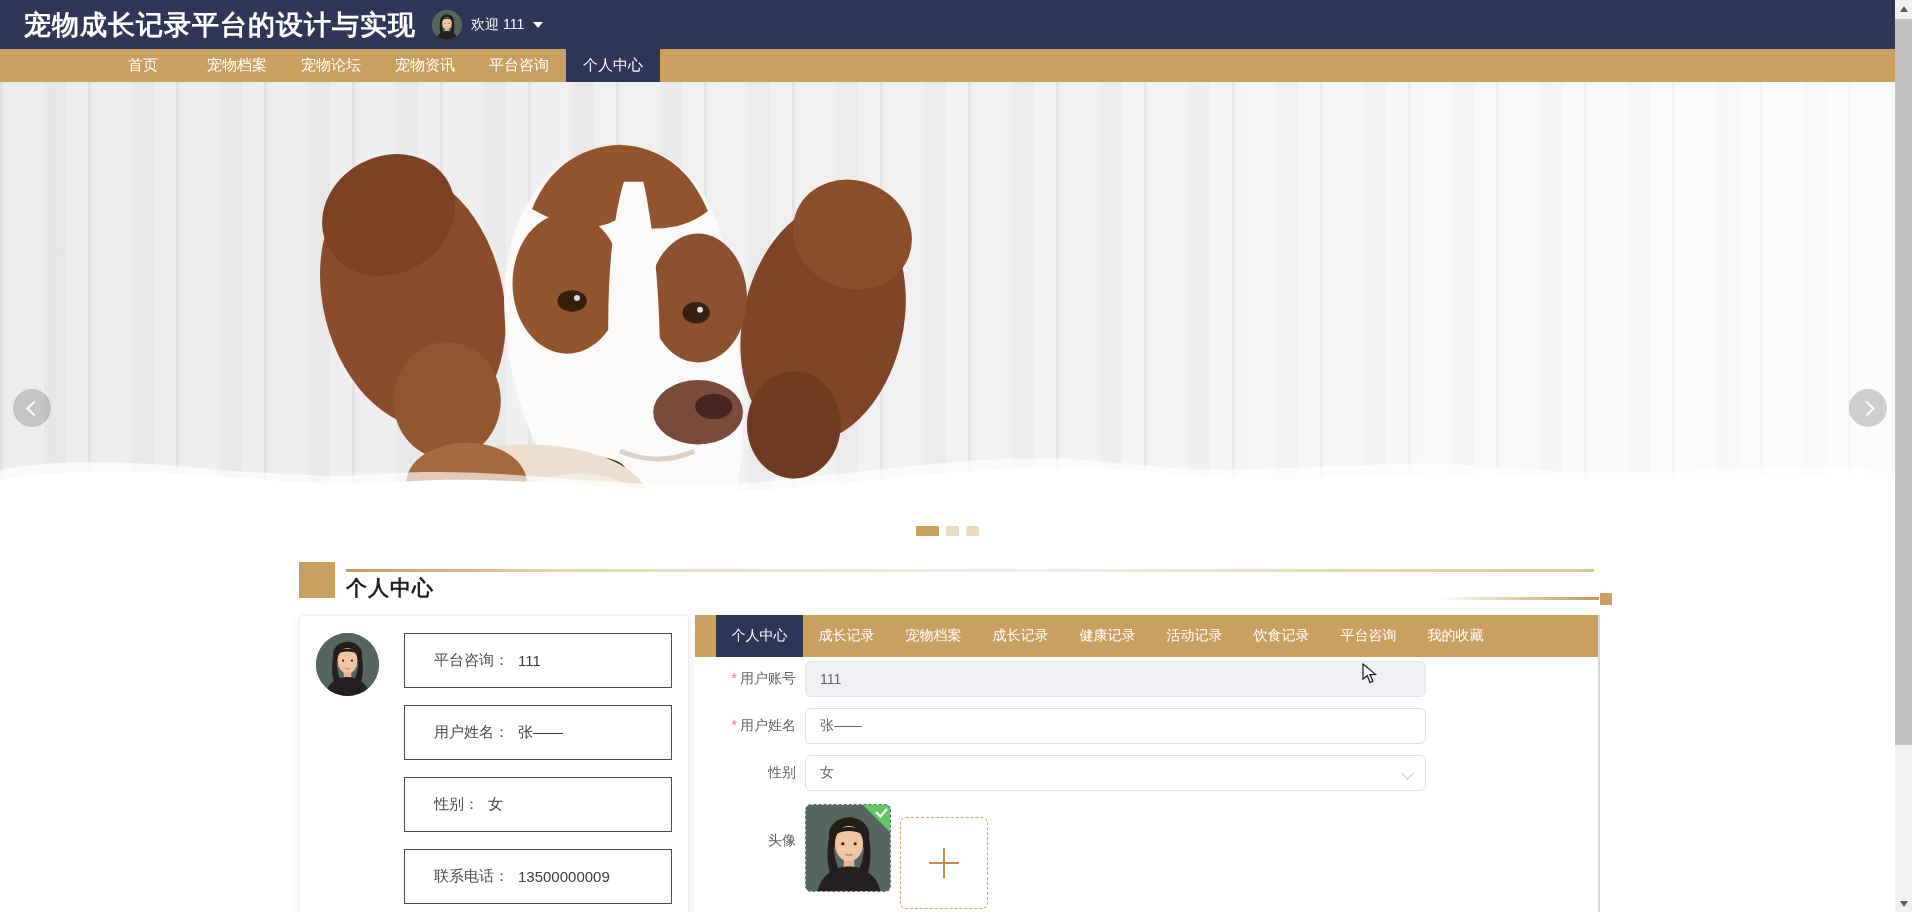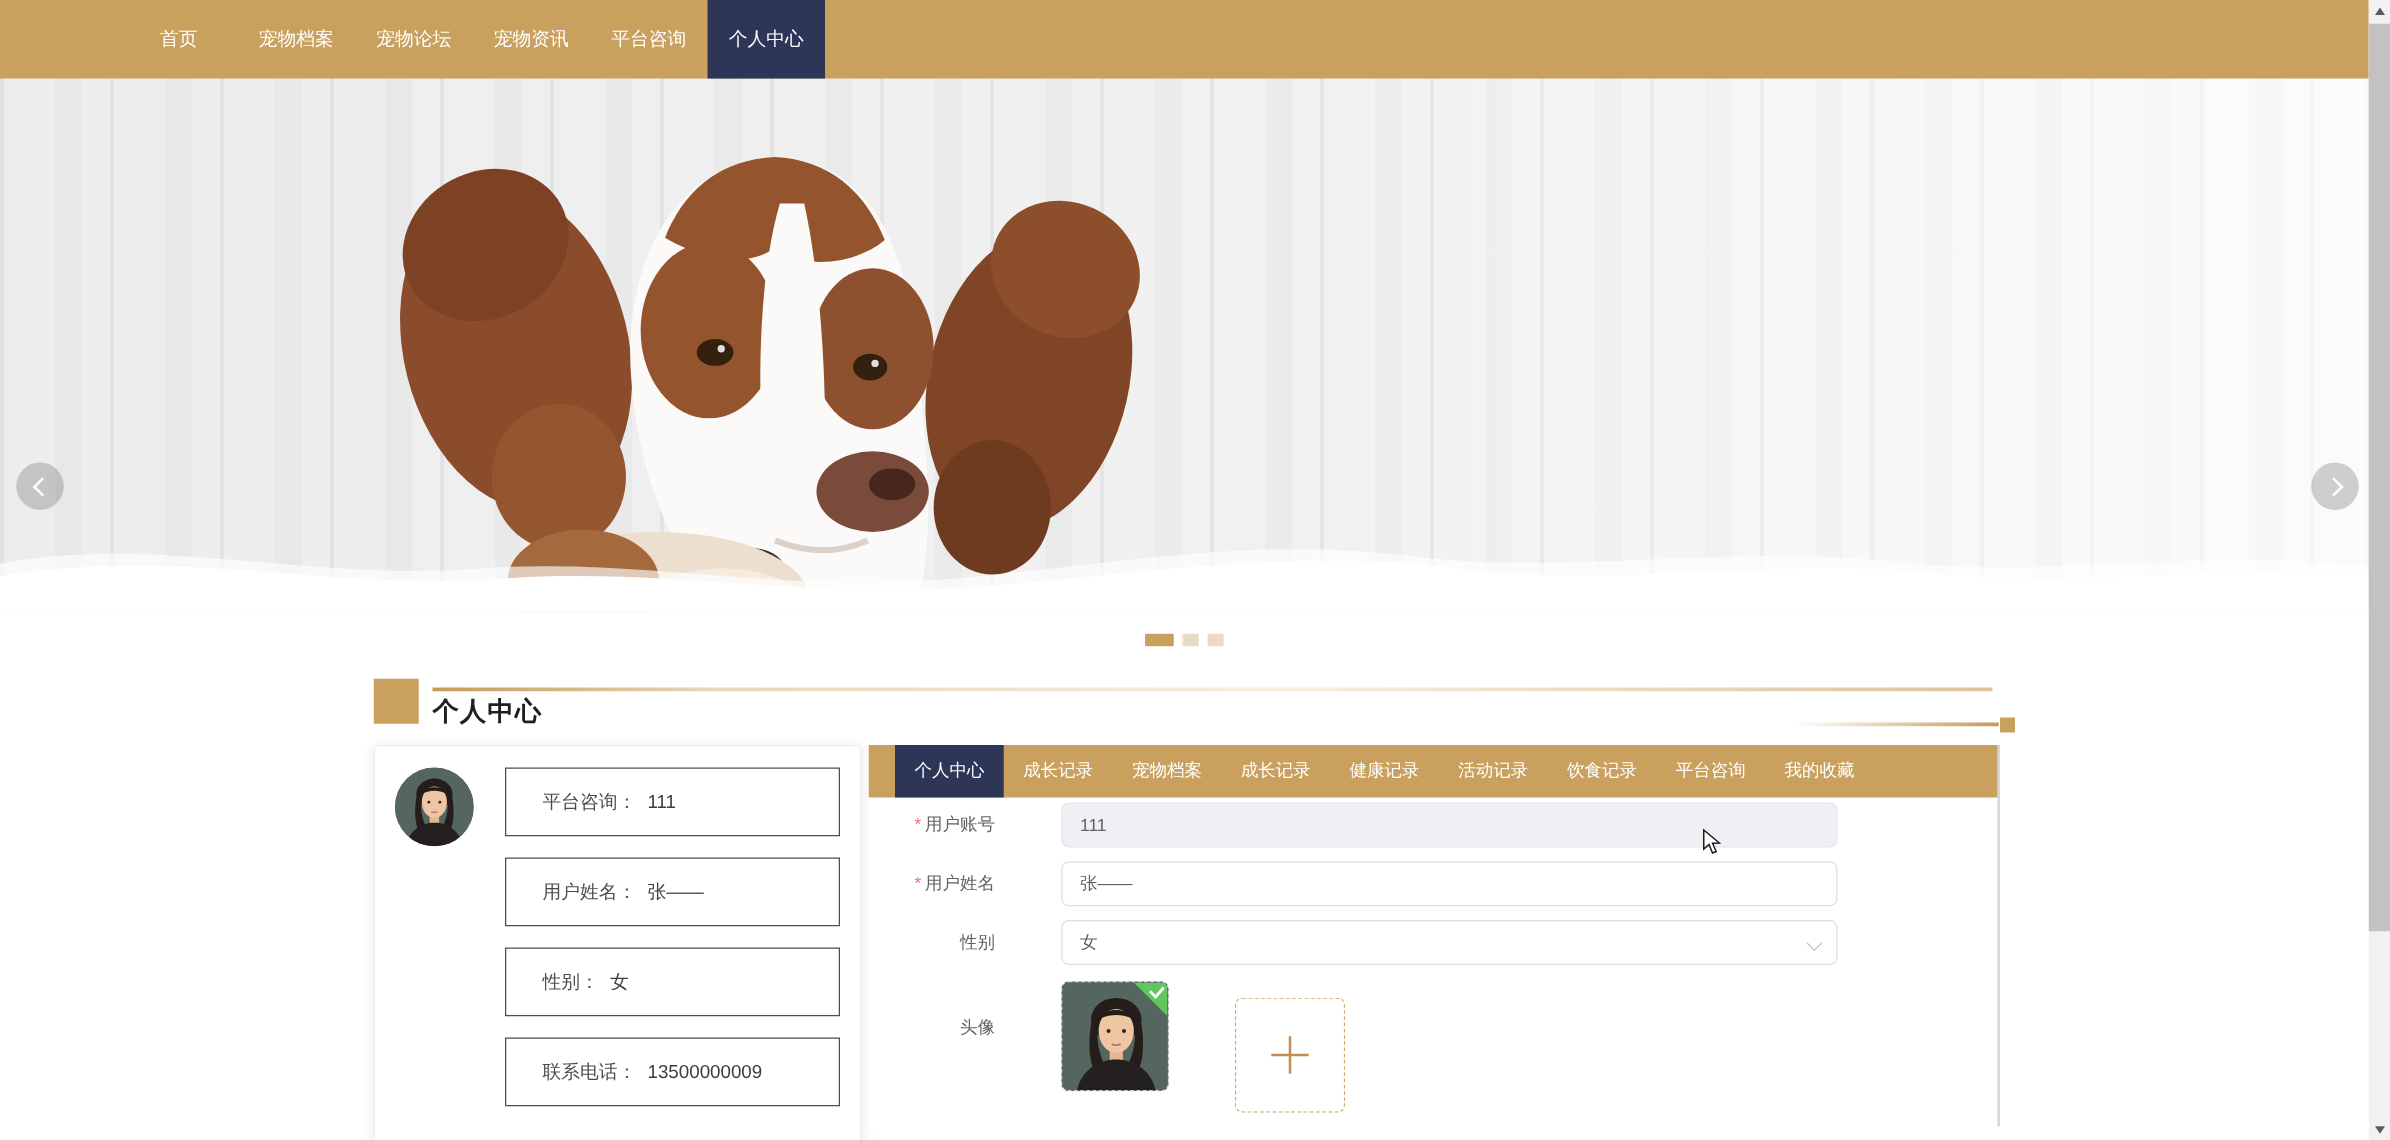--- a/index.html
+++ b/index.html
@@ -9,21 +9,21 @@
 
   
   .header { height:49px; background:#2d3657; display:flex; align-items:center; padding-left:24px; }
   .header-title { color:#ffffff; font-size:27px; font-weight:bold; letter-spacing:1px; }
   .header-user { display:flex; align-items:center; margin-left:16px; gap:9px; cursor:pointer; }
   .avatar-sm { width:30px; height:30px; border-radius:50%; overflow:hidden; background:#55655f; flex:none; }
   .welcome { color:#fff; font-size:14px; }
   .caret-down { width:0; height:0; border-left:5px solid transparent; border-right:5px solid transparent; border-top:6px solid #fff; }
 
   
-  .nav { height:63px; background:#c9a05e; display:flex; padding-left:96px; }
+  .nav { height:33px; background:#c9a05e; display:flex; padding-left:96px; }
   .nav-item { width:94px; color:#fff; font-size:15px; display:flex; align-items:center; justify-content:center; cursor:pointer; }
   .nav-item.active { background:#2d3657; }
 
   
   .hero { position:relative; height:426px; overflow:hidden;
     background:
       repeating-linear-gradient(90deg, rgba(0,0,0,0.05) 0 3px, rgba(0,0,0,0) 3px 44px, rgba(0,0,0,0.025) 44px 66px, rgba(0,0,0,0) 66px 88px),
       linear-gradient(90deg,#ededed 0%, #f1f1f1 55%, #f7f7f7 100%);
   }
   .hero-fade { position:absolute; inset:0; background:linear-gradient(90deg, rgba(255,255,255,0) 55%, rgba(255,255,255,.55) 100%); }
@@ -63,21 +63,21 @@
     margin-bottom:17px; font-size:15px; color:#4c4c4c; background:#fff; }
   .p-box .val { margin-left:9px; color:#3e3e3e; }
 
   
   .right-panel { width:905px; margin-left:6px; border-right:2px solid #d6d6da; min-height:284px; background:#fff; }
   .tabbar { height:42px; background:#c9a05e; display:flex; padding-left:21px; }
   .tab { width:87px; color:#fff; font-size:14px; display:flex; align-items:center; justify-content:center; cursor:pointer; }
   .tab.active { background:#2d3657; }
 
   .form { padding-top:4px; }
-  .f-row { display:flex; align-items:center; margin-bottom:11px;gap:44px; }
+  .f-row { display:flex; align-items:center; margin-bottom:11px; }
   .f-label { width:110px; text-align:right; font-size:14px; color:#606266; padding-right:9px; flex:none; }
   .req { color:#f56c6c; margin-right:3px; }
   .f-input { width:621px; height:36px; border:1px solid #dcdfe6; border-radius:6px; background:#fff;
     font-size:14px; color:#606266; display:flex; align-items:center; padding:0 14px; }
   .f-input.disabled { background:#eef0f3; border-color:#e2e6ec; }
   .f-select { position:relative; }
   .sel-arrow { position:absolute; right:13px; top:13px; width:9px; height:9px;
     border-right:1.5px solid #c0c4cc; border-bottom:1.5px solid #c0c4cc; transform:rotate(45deg); }
   .f-row.avatar-row { align-items:flex-start; }
   .f-row.avatar-row .f-label { margin-top:30px;text-align:right; }
@@ -117,20 +117,32 @@
     <path d="M34,34 C36,22 64,22 66,34 C58,28 42,28 34,34 Z" fill="#241d19"></path>
     <circle cx="43" cy="44" r="1.8" fill="#2a211c"></circle>
     <circle cx="57" cy="44" r="1.8" fill="#2a211c"></circle>
     <path d="M46,56 Q50,58 54,56" stroke="#c4766b" stroke-width="1.6" fill="none"></path>
     <path d="M14,100 C17,80 34,70 50,70 C66,70 83,80 86,100 Z" fill="#23201f"></path>
   </symbol>
 </svg>
 
 <div class="page">
 
+  <div class="header">
+    <div class="header-title">宠物成长记录平台的设计与实现</div>
+    <div class="header-user">
+      <span class="avatar-sm">
+        <svg width="30" height="30">
+            <use href="#portrait-sym"></use>
+          </svg>
+      </span>
+      <span class="welcome">欢迎 111</span>
+      <span class="caret-down"></span>
+    </div>
+  </div>
 
   <div class="nav">
     <div class="nav-item">首页</div>
     <div class="nav-item">宠物档案</div>
     <div class="nav-item">宠物论坛</div>
     <div class="nav-item">宠物资讯</div>
     <div class="nav-item">平台咨询</div>
     <div class="nav-item active">个人中心</div>
   </div>
 

